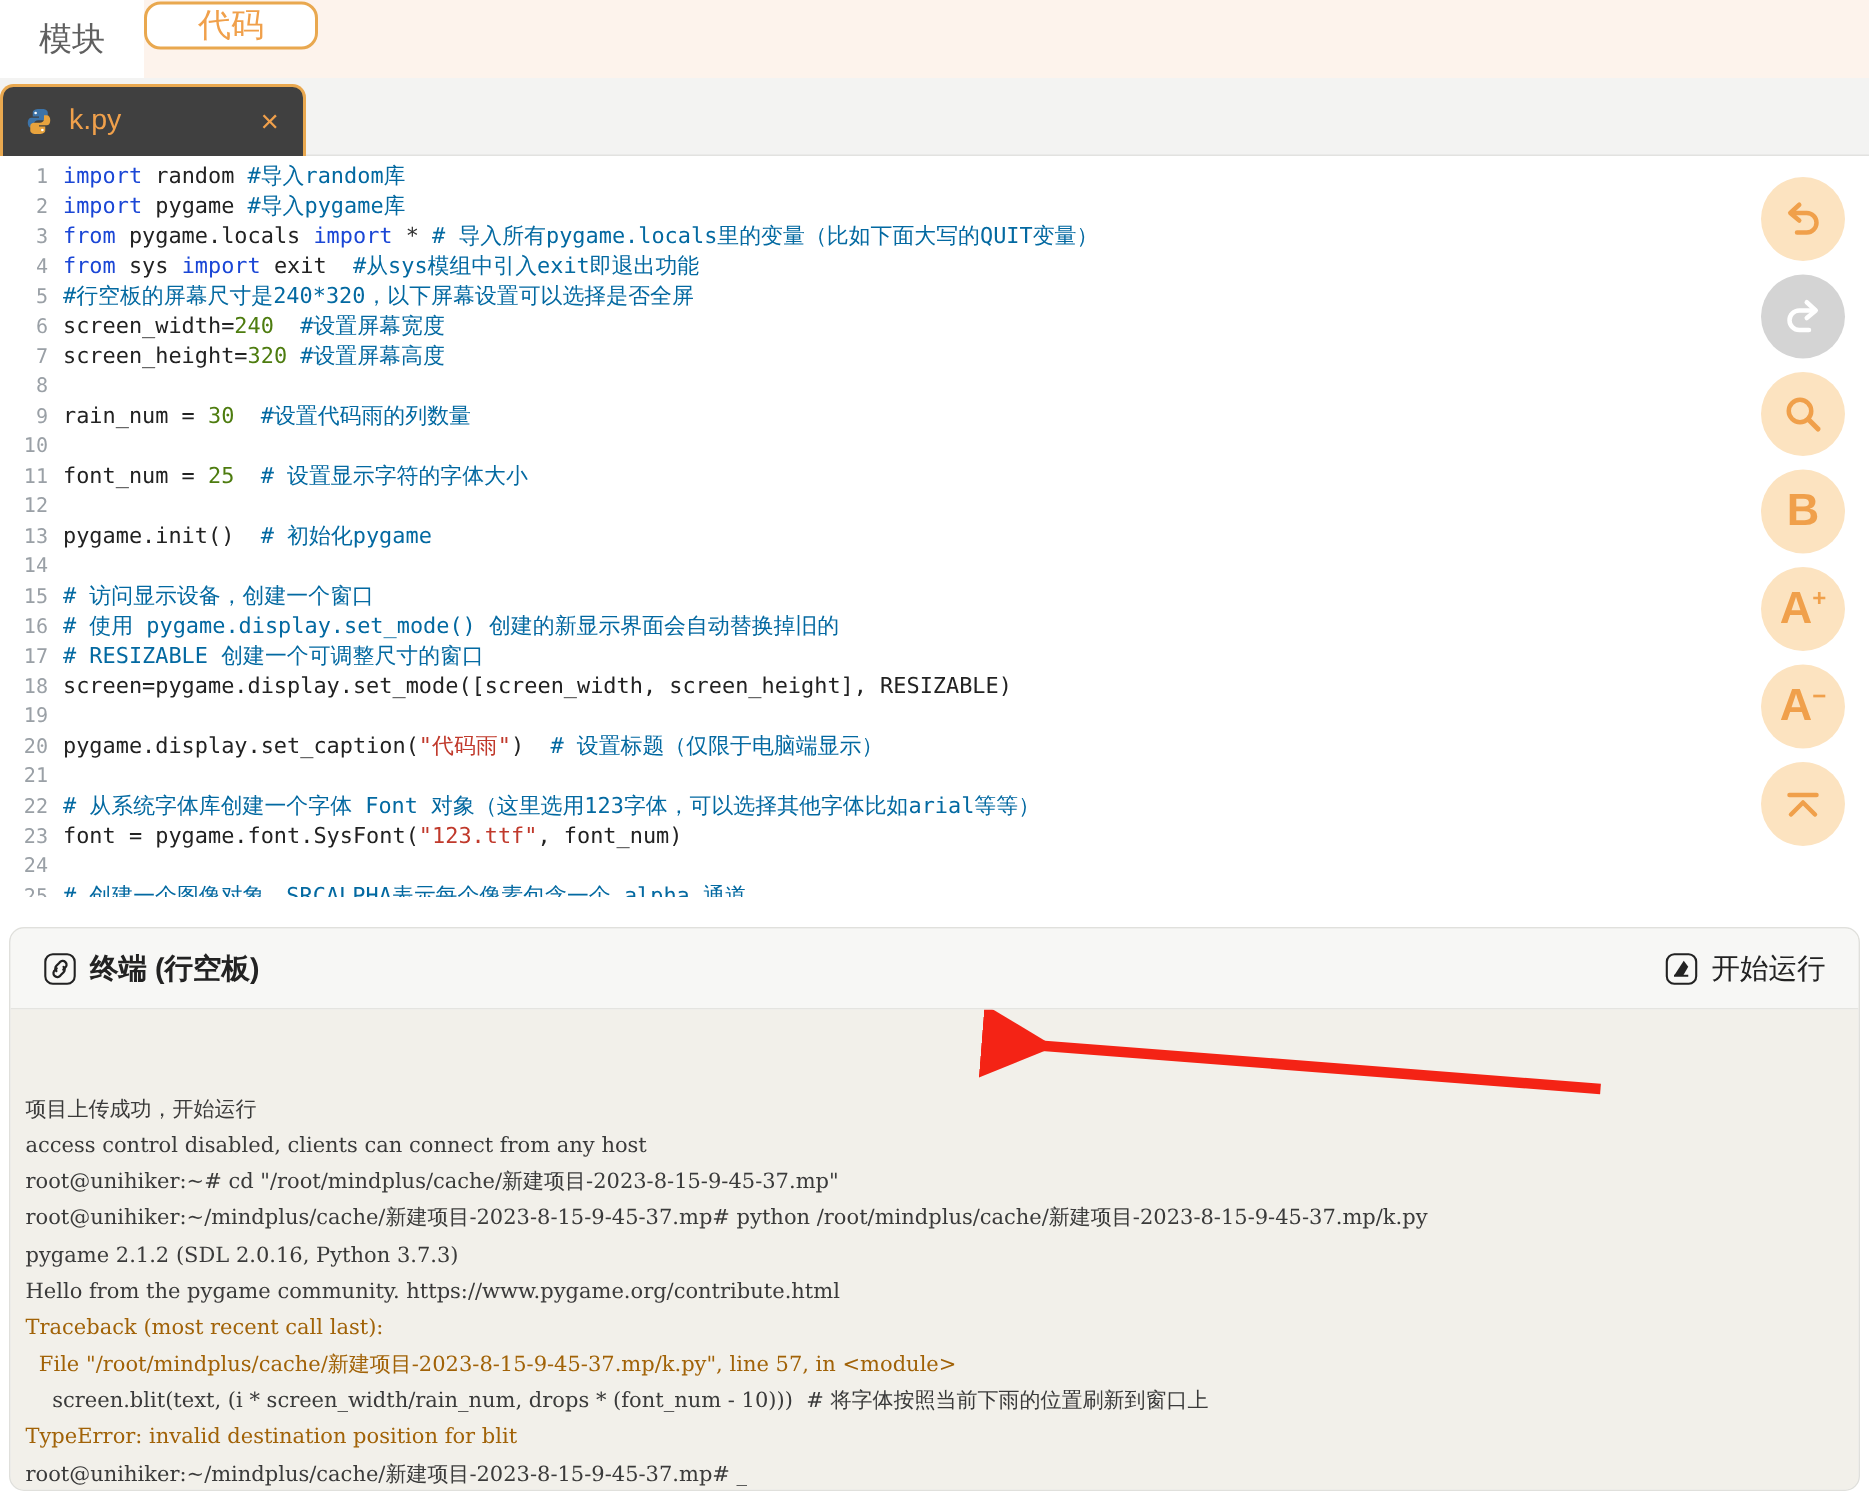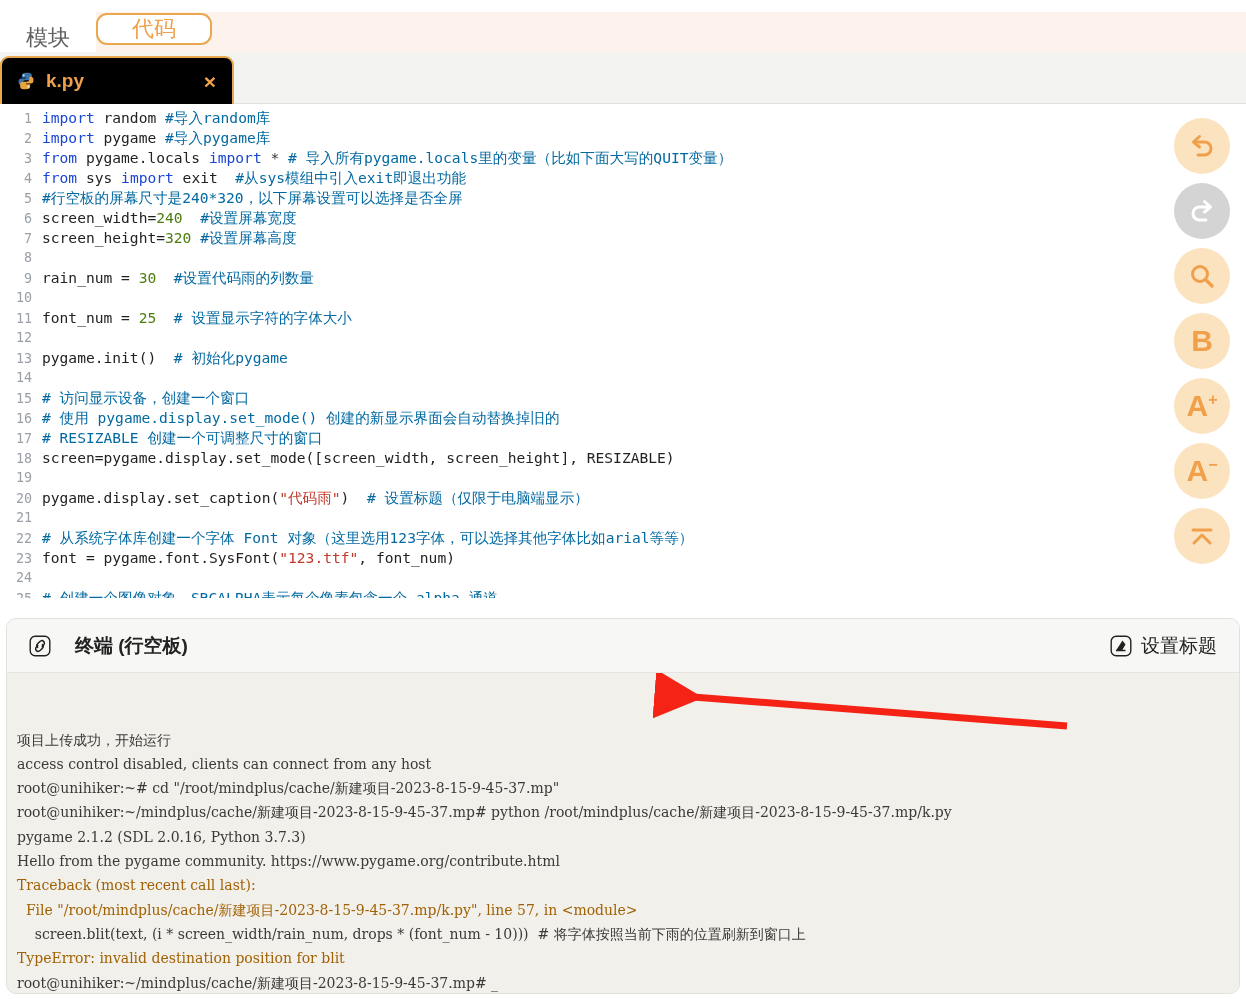--- a/index.html
+++ b/index.html
@@ -5,21 +5,21 @@
   * { box-sizing: border-box; margin: 0; padding: 0; }
   html, body {
     width: 1246px; height: 999px;
     overflow: hidden;
     background: #ffffff;
     font-family: "Liberation Sans", sans-serif;
   }
 
   
   .header {
-    position: absolute; left: 0; top: 12px;
+    position: absolute; left: 0; top: 0;
     width: 1246px; height: 52px;
     background: #fdf3ec;
     display: flex; align-items: flex-start;
   }
   .mode-tabs { display: flex; align-items: flex-start; height: 52px; }
   .mode-tab {
     height: 52px;
     display: flex; align-items: center; justify-content: center;
     font-size: 22px;
     padding: 0 26px;
@@ -66,30 +66,29 @@
 
   
   .tabstrip {
     position: absolute; left: 0; top: 52px;
     width: 1246px; height: 52px;
     background: #f3f3f2;
     border-bottom: 1px solid #e2e2e0;
   }
   .file-tab {
     position: absolute; left: 0; top: 4px;
-    height: 48px; width: 234px;
-    background: #000000;
+    height: 48px; width: 204px;
+    background: #404040;
     border: 2px solid #e9a84f;
     border-bottom: none;
     border-top-left-radius: 9px;
     border-top-right-radius: 9px;
     display: flex; align-items: center;
     padding: 0 14px;
     cursor: pointer;
-    font-weight: bold;
   }
   .py-icon { width: 20px; height: 20px; flex: 0 0 auto; }
   .file-tab-label {
     color: #f0a04b; font-size: 19px; margin-left: 10px;
     white-space: nowrap;
   }
   .tab-close {
     margin-left: auto;
     color: #f0a04b; font-size: 21px; line-height: 1;
     cursor: pointer;
@@ -157,21 +156,21 @@
     overflow: hidden;
   }
   .term-head {
     height: 54px;
     display: flex; align-items: center;
     padding: 0 22px;
     border-bottom: 1px solid #e4e4e0;
     background: #f7f7f5;
   }
   .term-title {
-    display: flex; align-items: center; gap: 24px;
+    display: flex; align-items: center; gap: 9px;
     font-size: 19px; font-weight: 700; color: #222222;
   }
   .link-icon { width: 22px; height: 22px; display:block; }
   .term-clear {
     margin-left: auto;
     display: flex; align-items: center; gap: 9px;
     font-size: 19px; color: #222222;
     cursor: pointer;
   }
   .clear-icon { width: 22px; height: 22px; display:block; }
@@ -279,21 +278,21 @@
         <path d="M13.4 9.6 A2.6 2.6 0 0 1 13.4 13.2 L11.4 15.2 A2.6 2.6 0 1 1 7.8 11.6 L8.8 10.6" fill="none" stroke="#222" stroke-width="1.5" stroke-linecap="round"></path>
       </svg>
       <span>终端 (行空板)</span>
     </div>
     <div class="term-clear">
       <svg class="clear-icon" viewBox="0 0 22 22">
         <rect x="1.2" y="1.2" width="19.6" height="19.6" rx="5" fill="none" stroke="#222" stroke-width="1.4"></rect>
         <path d="M6 15.5 L12.5 5.5 L15.5 9.5 L12 15.5 Z" fill="#222"></path>
         <path d="M6 15.5 L15.5 15.5" stroke="#222" stroke-width="1.4"></path>
       </svg>
-      <span>设置标题</span>
+      <span>开始运行</span>
     </div>
   </div>
 
   <div class="term-body" id="term-body">
     <div class="term-line">项目上传成功，开始运行</div><div class="term-line">access control disabled, clients can connect from any host</div><div class="term-line">root@unihiker:~# cd "/root/mindplus/cache/新建项目-2023-8-15-9-45-37.mp"</div><div class="term-line">root@unihiker:~/mindplus/cache/新建项目-2023-8-15-9-45-37.mp# python /root/mindplus/cache/新建项目-2023-8-15-9-45-37.mp/k.py</div><div class="term-line">pygame 2.1.2 (SDL 2.0.16, Python 3.7.3)</div><div class="term-line">Hello from the pygame community. https://www.pygame.org/contribute.html</div><div class="term-line err">Traceback (most recent call last):</div><div class="term-line err">  File "/root/mindplus/cache/新建项目-2023-8-15-9-45-37.mp/k.py", line 57, in &lt;module&gt;</div><div class="term-line">    screen.blit(text, (i * screen_width/rain_num, drops * (font_num - 10)))  # 将字体按照当前下雨的位置刷新到窗口上</div><div class="term-line err">TypeError: invalid destination position for blit</div><div class="term-line">root@unihiker:~/mindplus/cache/新建项目-2023-8-15-9-45-37.mp# _</div><svg class="arrow-overlay" id="arrow-overlay" viewBox="0 0 1234 322">
         <defs>
           <marker id="ah" markerWidth="7" markerHeight="7" refX="5.2" refY="3.5" orient="auto">
             <path d="M7,0 L7,7 L0,3.5 z" fill="#f42315"></path>
           </marker>
         </defs>

